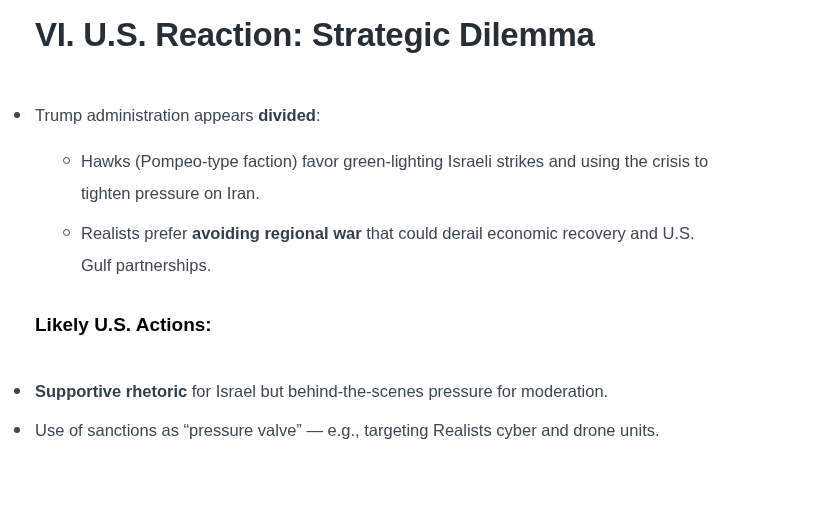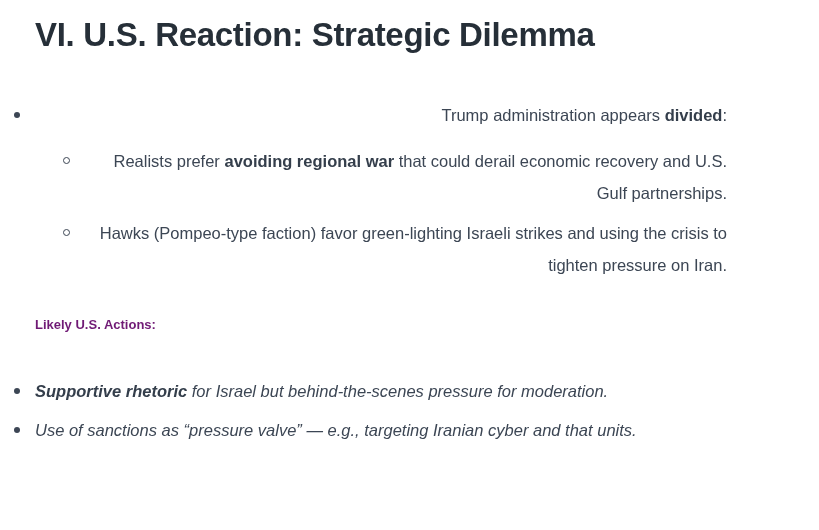--- a/index.html
+++ b/index.html
@@ -29,21 +29,20 @@
   }
   ul { list-style: none; }
   .ul-top {
     margin: 46px 0 0 0;
     padding: 0;
   }
   .ul-top > li {
     position: relative;
     font-size: 16.5px;
     line-height: 28px;
-    text-align: right;
   }
   .bullet-disc {
     position: absolute;
     left: -21px;
     top: 11px;
     width: 6px;
     height: 6px;
     border-radius: 50%;
     background: #3c4654;
   }
@@ -64,29 +63,28 @@
     top: 12px;
     width: 5px;
     height: 5px;
     border-radius: 50%;
     border: 1.5px solid #3c4654;
     background: transparent;
     box-sizing: content-box;
   }
   .actions-label {
     margin: 30px 0 0 0;
-    font-size: 13px;
+    font-size: 19px;
     font-weight: 700;
     line-height: 28px;
-    color: #701a75;
+    color: #000000;
   }
   .ul-actions {
     margin: 38px 0 0 0;
     padding: 0;
-    font-style: italic;
   }
   .ul-actions > li {
     position: relative;
     font-size: 16.5px;
     line-height: 28px;
     margin: 0 0 11px 0;
     max-width: 755px;
   }
   .b {
     font-weight: 700;
@@ -101,36 +99,36 @@
   <h2 class="heading">VI. U.S. Reaction: Strategic Dilemma</h2>
 
   <ul class="ul-top">
     <li>
       <span class="bullet-disc"></span>
       <span>Trump administration appears </span><span class="b">divided</span><span>:</span>
 
       <ul class="ul-sub">
         <li>
           <span class="bullet-circle"></span>
-          <span>Realists prefer </span><span class="b">avoiding regional war</span><span> that could derail economic recovery and U.S. Gulf partnerships.</span>
+          <span>Hawks (Pompeo-type faction) favor green-lighting Israeli strikes and using the crisis to tighten pressure on Iran.</span><span class="b"></span><span></span>
         </li>
         <li>
           <span class="bullet-circle"></span>
-          <span>Hawks (Pompeo-type faction) favor green-lighting Israeli strikes and using the crisis to tighten pressure on Iran.</span><span class="b"></span><span></span>
+          <span>Realists prefer </span><span class="b">avoiding regional war</span><span> that could derail economic recovery and U.S. Gulf partnerships.</span>
         </li>
       </ul>
     </li>
   </ul>
 
   <p class="actions-label">Likely U.S. Actions:</p>
 
   <ul class="ul-actions">
     <li>
       <span class="bullet-disc"></span>
       <span></span><span class="b">Supportive rhetoric</span><span> for Israel but behind-the-scenes pressure for moderation.</span>
     </li>
     <li>
       <span class="bullet-disc"></span>
-      <span>Use of sanctions as “pressure valve” — e.g., targeting Iranian cyber and that units.</span><span class="b"></span><span></span>
+      <span>Use of sanctions as “pressure valve” — e.g., targeting Realists cyber and drone units.</span><span class="b"></span><span></span>
     </li>
   </ul>
 
 </div>
 
 </body></html>

